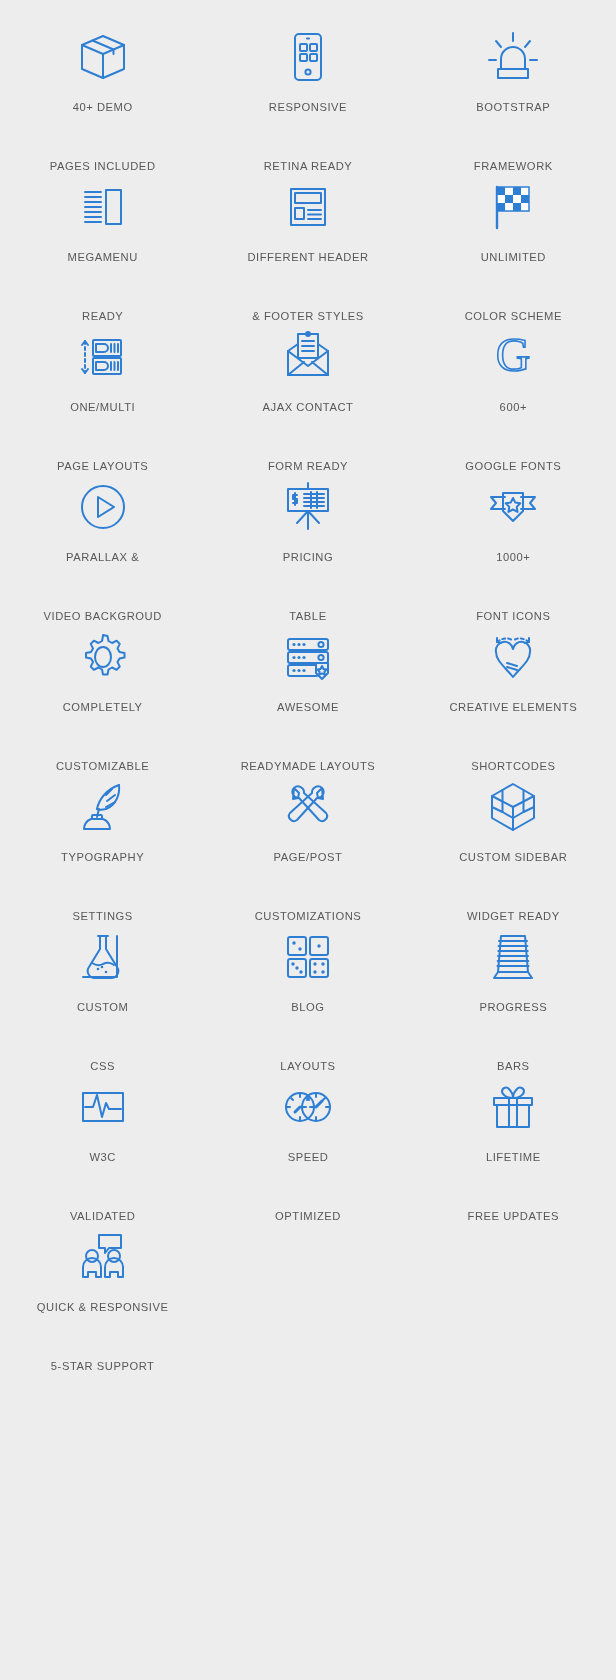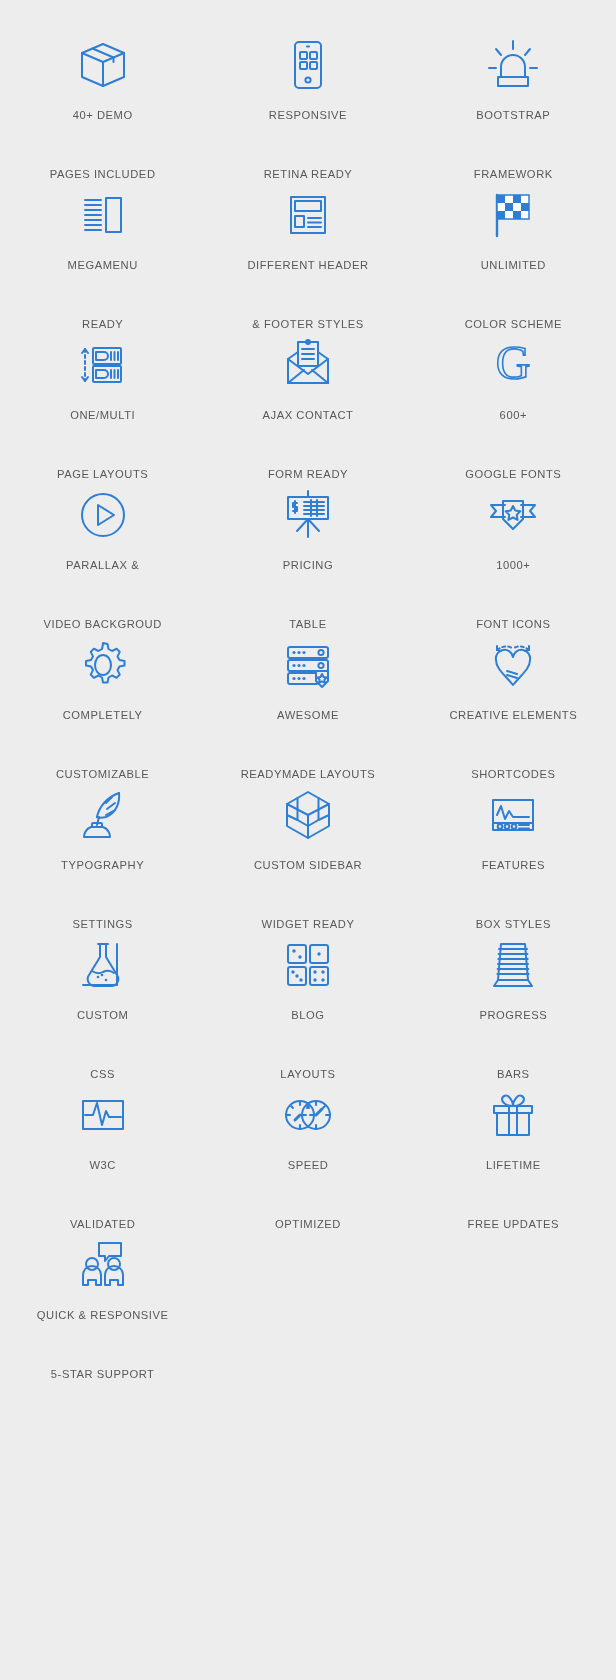--- a/index.html
+++ b/index.html
@@ -9,21 +9,21 @@
     background:#ededed;
     font-family:"Liberation Sans", sans-serif;
     overflow:hidden;
   }
   #grid{
     width:616px;
     height:1680px;
     display:grid;
     grid-template-columns:repeat(3,1fr);
     grid-template-rows:repeat(11,150px);
-    padding-top:15px;
+    padding-top:7px;
     box-sizing:border-box;
   }
   .cell{
     display:flex;
     flex-direction:column;
     align-items:center;
     justify-content:flex-start;
     padding-top:22px;
     box-sizing:border-box;
   }
@@ -293,47 +293,42 @@
             <path d="M16 40 C10 42 9 48 9 50 H35 C35 48 34 42 28 40 Z"></path>
           </g>
         </svg>
       </div>
       <div class="label"><span class="l1">TYPOGRAPHY</span><span class="l2">SETTINGS</span></div>
     </div>
     <div class="cell">
       <div class="ico">
         <svg width="56" height="56" viewBox="0 0 56 56" xmlns="http://www.w3.org/2000/svg">
           <g stroke="#2e7fd4" fill="none" stroke-width="2" stroke-linecap="round" stroke-linejoin="round">
+            <path d="M14 9 a6 6 0 0 0 5 10 l20 22 a5 5 0 0 0 7 -7 L24 14 a6 6 0 0 0 -10 -5 l5 5 -1 5 -5 1 Z"></path>
+            <path d="M42 9 a6 6 0 0 1 -5 10 L17 41 a5 5 0 0 1 -7 -7 L32 14 a6 6 0 0 1 10 -5 l-5 5 1 5 5 1 Z"></path>
+          </g>
+        </svg>
+      </div>
+      <div class="label"><span class="l1">PAGE/POST</span><span class="l2">CUSTOMIZATIONS</span></div>
+    </div>
+    <div class="cell">
+      <div class="ico">
+        <svg width="56" height="56" viewBox="0 0 56 56" xmlns="http://www.w3.org/2000/svg">
+          <g stroke="#2e7fd4" fill="none" stroke-width="2" stroke-linecap="round" stroke-linejoin="round">
             <path d="M28 5 L49 17 L49 39 L28 51 L7 39 L7 17 Z"></path>
             <path d="M7 17 L28 28 L49 17"></path>
             <path d="M28 28 L28 51"></path>
             <path d="M17.5 11 L17.5 33 L28 39"></path>
             <path d="M38.5 11 L38.5 33 L28 39"></path>
             <path d="M7 28 L17.5 33"></path>
             <path d="M49 28 L38.5 33"></path>
           </g>
         </svg>
       </div>
       <div class="label"><span class="l1">CUSTOM SIDEBAR</span><span class="l2">WIDGET READY</span></div>
-    </div>
-    <div class="cell">
-      <div class="ico">
-        <svg width="56" height="56" viewBox="0 0 56 56" xmlns="http://www.w3.org/2000/svg">
-          <g stroke="#2e7fd4" fill="none" stroke-width="2" stroke-linecap="round" stroke-linejoin="round">
-            <rect x="8" y="13" width="40" height="30"></rect>
-            <path d="M8 36 H48"></path>
-            <path d="M12 28 l4 -9 4 13 4 -8 4 6 H44"></path>
-            <circle cx="15" cy="39.5" r="2.3"></circle>
-            <circle cx="22" cy="39.5" r="2.3"></circle>
-            <circle cx="29" cy="39.5" r="2.3"></circle>
-            <path d="M34 38 H44 M34 41.5 H44"></path>
-          </g>
-        </svg>
-      </div>
-      <div class="label"><span class="l1">FEATURES</span><span class="l2">BOX STYLES</span></div>
     </div>
     <div class="cell">
       <div class="ico">
         <svg width="56" height="56" viewBox="0 0 56 56" xmlns="http://www.w3.org/2000/svg">
           <g stroke="#2e7fd4" fill="none" stroke-width="2" stroke-linecap="round" stroke-linejoin="round">
             <path d="M23 7 H33"></path>
             <path d="M25 7 V20 L14 38 a7 7 0 0 0 6 11 H36 a7 7 0 0 0 6 -11 L31 20 V7"></path>
             <path d="M17 34 q6 4 11 1 q6 -3 11 1"></path>
             <circle cx="23" cy="40" r="1.3" fill="#2e7fd4" stroke="none"></circle>
             <circle cx="31" cy="43" r="1.3" fill="#2e7fd4" stroke="none"></circle>

